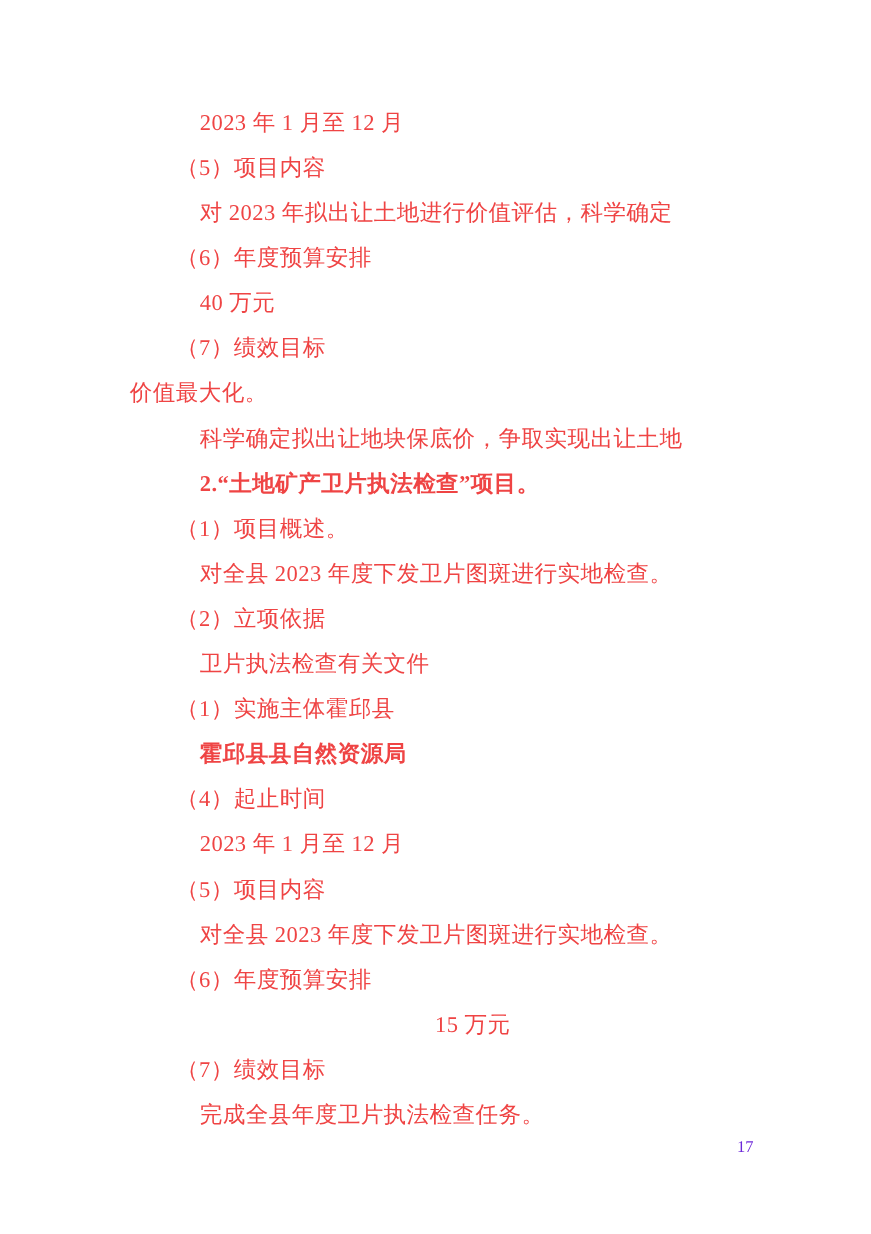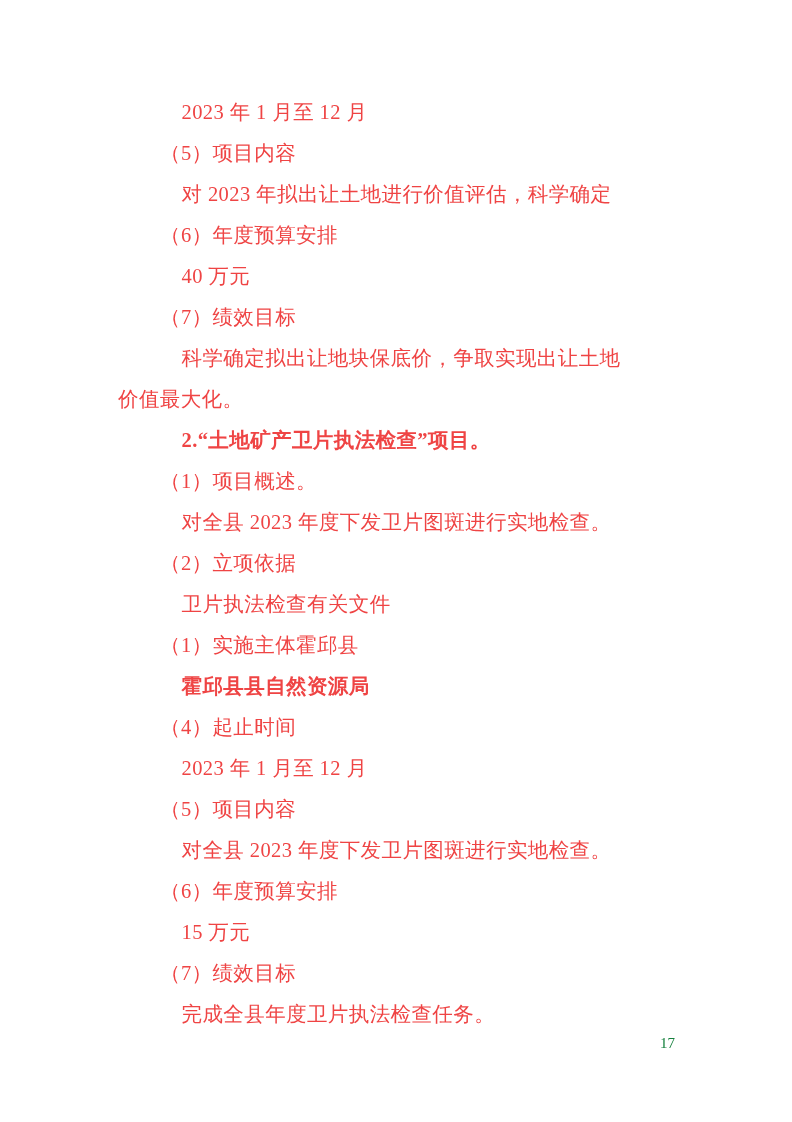--- a/index.html
+++ b/index.html
@@ -31,50 +31,50 @@
     color: #ef4444;
   }
   .indent-1 { text-indent: 0; }
   .indent-2 { text-indent: 2.05em; }
   .indent-3 { text-indent: 3.1em; }
   .bold {
     font-weight: bold;
   }
   .page-number {
     position: absolute;
-    right: 117px;
+    right: 107px;
     top: 1035px;
     font-size: 15px;
     font-family: "Liberation Serif", "DejaVu Serif", serif;
-    color: #15803d;
+    color: #6d28d9;
   }
 </style>
 </head>
 <body>
 
 <div class="page">
   <div class="content" id="body-container">
       <p class="line indent-3" style="margin: 0px;">2023 年 1 月至 12 月</p>
       <p class="line indent-2" style="margin: 0px;">（5）项目内容</p>
       <p class="line indent-3" style="margin: 0px;">对 2023 年拟出让土地进行价值评估，科学确定</p>
       <p class="line indent-2" style="margin: 0px;">（6）年度预算安排</p>
       <p class="line indent-3" style="margin: 0px;">40 万元</p>
       <p class="line indent-2" style="margin: 0px;">（7）绩效目标</p>
+      <p class="line indent-1" style="margin: 0px;">价值最大化。</p>
       <p class="line indent-3" style="margin: 0px;">科学确定拟出让地块保底价，争取实现出让土地</p>
-      <p class="line indent-1" style="margin: 0px;">价值最大化。</p>
       <p class="line indent-3 bold" style="margin: 0px;">2.“土地矿产卫片执法检查”项目。</p>
       <p class="line indent-2" style="margin: 0px;">（1）项目概述。</p>
       <p class="line indent-3" style="margin: 0px;">对全县 2023 年度下发卫片图斑进行实地检查。</p>
       <p class="line indent-2" style="margin: 0px;">（2）立项依据</p>
       <p class="line indent-3" style="margin: 0px;">卫片执法检查有关文件</p>
       <p class="line indent-2" style="margin: 0px;">（1）实施主体霍邱县</p>
       <p class="line indent-3" style="margin: 0px; font-weight: bold;">霍邱县县自然资源局</p>
       <p class="line indent-2" style="margin: 0px;">（4）起止时间</p>
       <p class="line indent-3" style="margin: 0px;">2023 年 1 月至 12 月</p>
       <p class="line indent-2" style="margin: 0px;">（5）项目内容</p>
       <p class="line indent-3" style="margin: 0px;">对全县 2023 年度下发卫片图斑进行实地检查。</p>
       <p class="line indent-2" style="margin: 0px;">（6）年度预算安排</p>
-      <p class="line indent-3" style="margin: 0px;">15 万元</p>
+      <p class="line indent-3" style="margin: 0px; text-align: center;">15 万元</p>
       <p class="line indent-2" style="margin: 0px;">（7）绩效目标</p>
       <p class="line indent-3" style="margin: 0px;">完成全县年度卫片执法检查任务。</p>
     </div>
   <div class="page-number">17</div>
 </div>
 
 </body></html>

